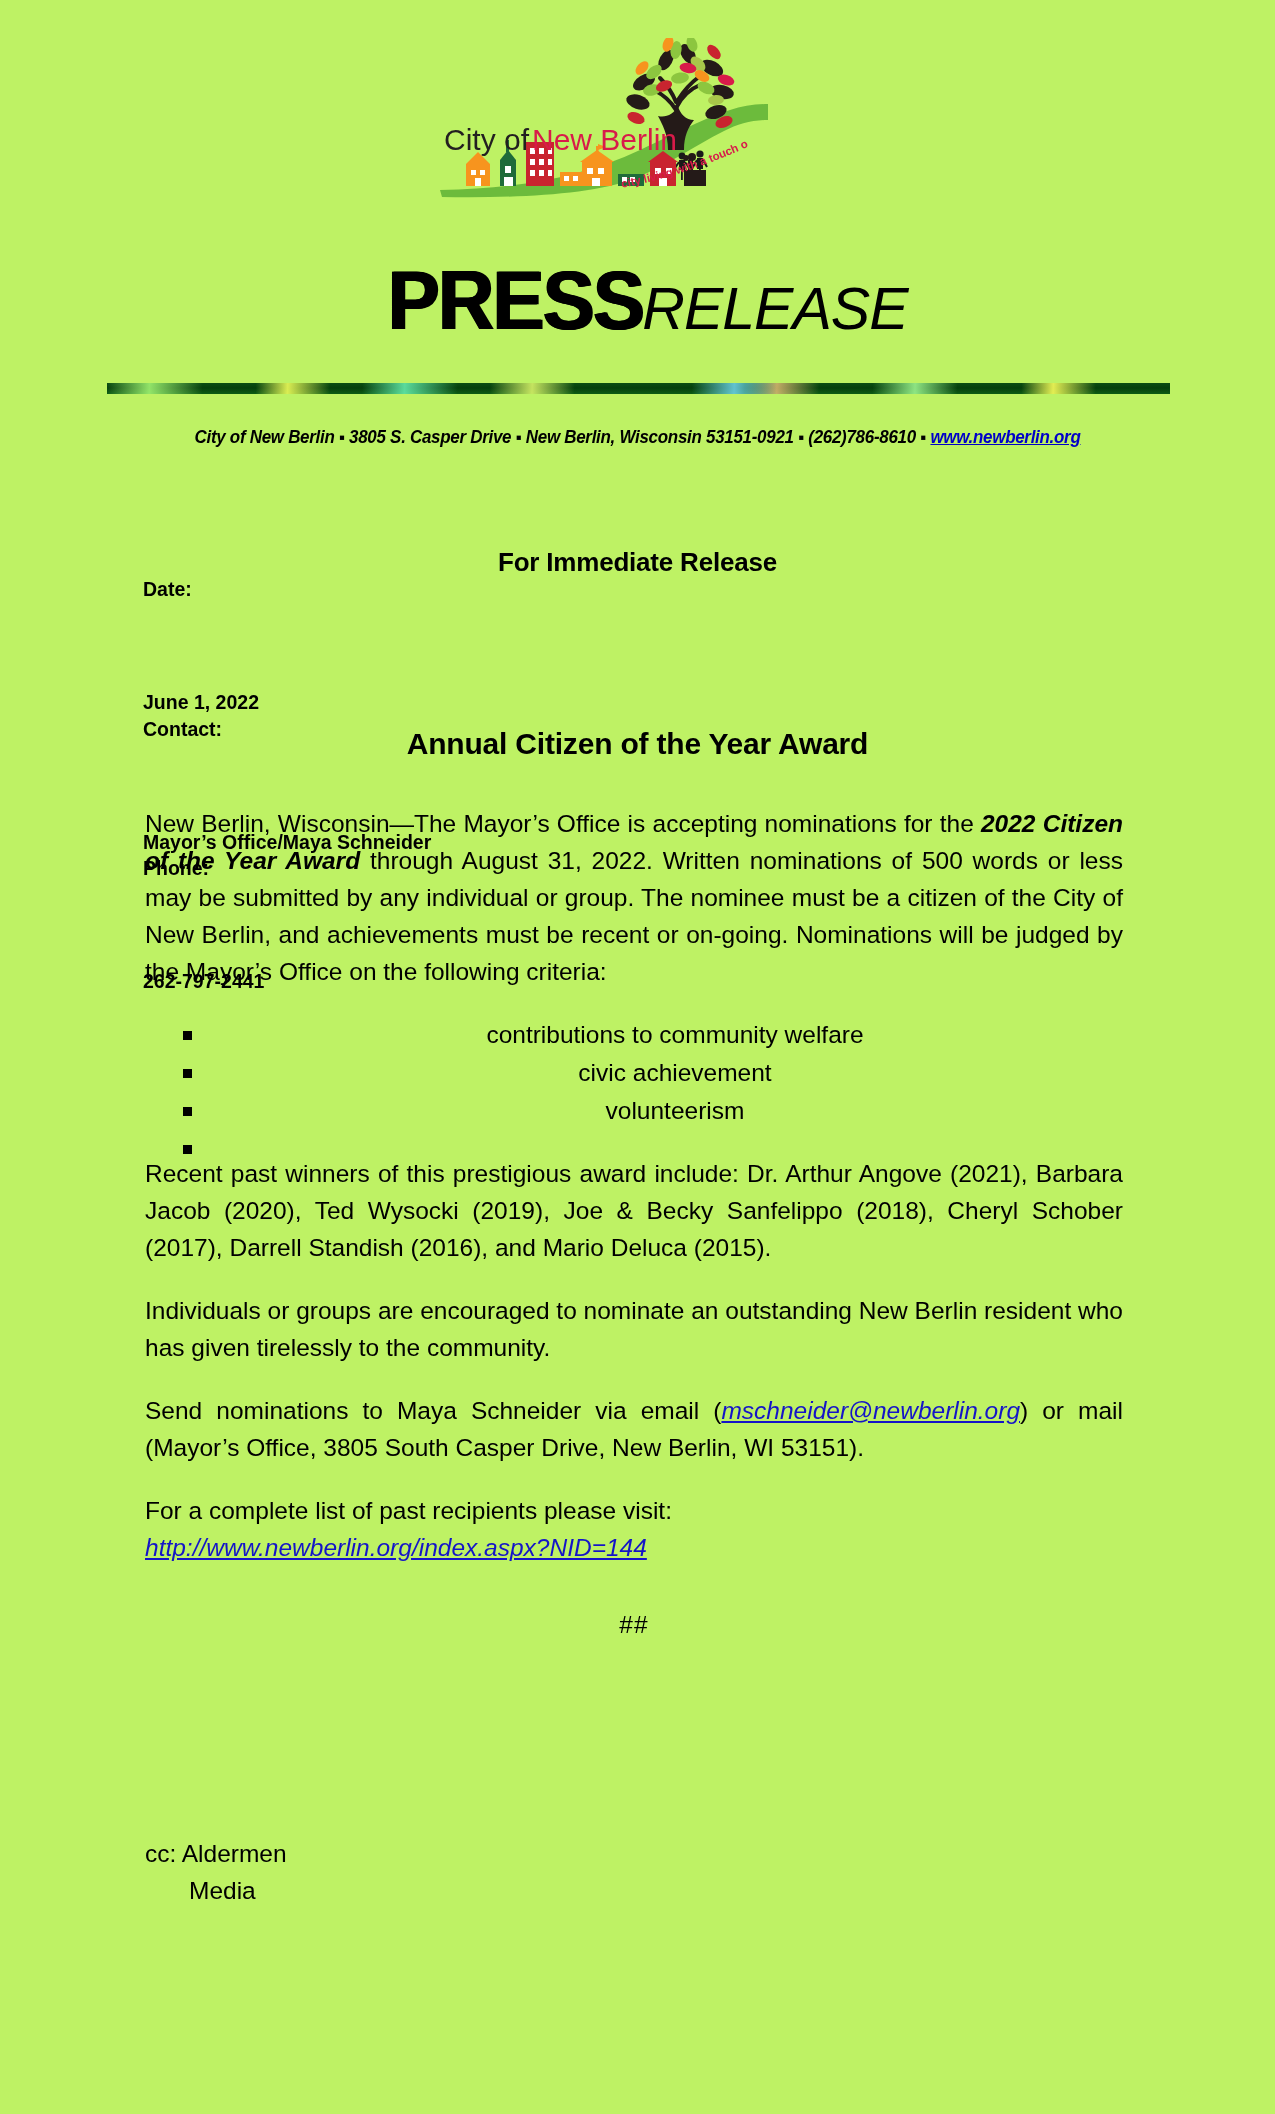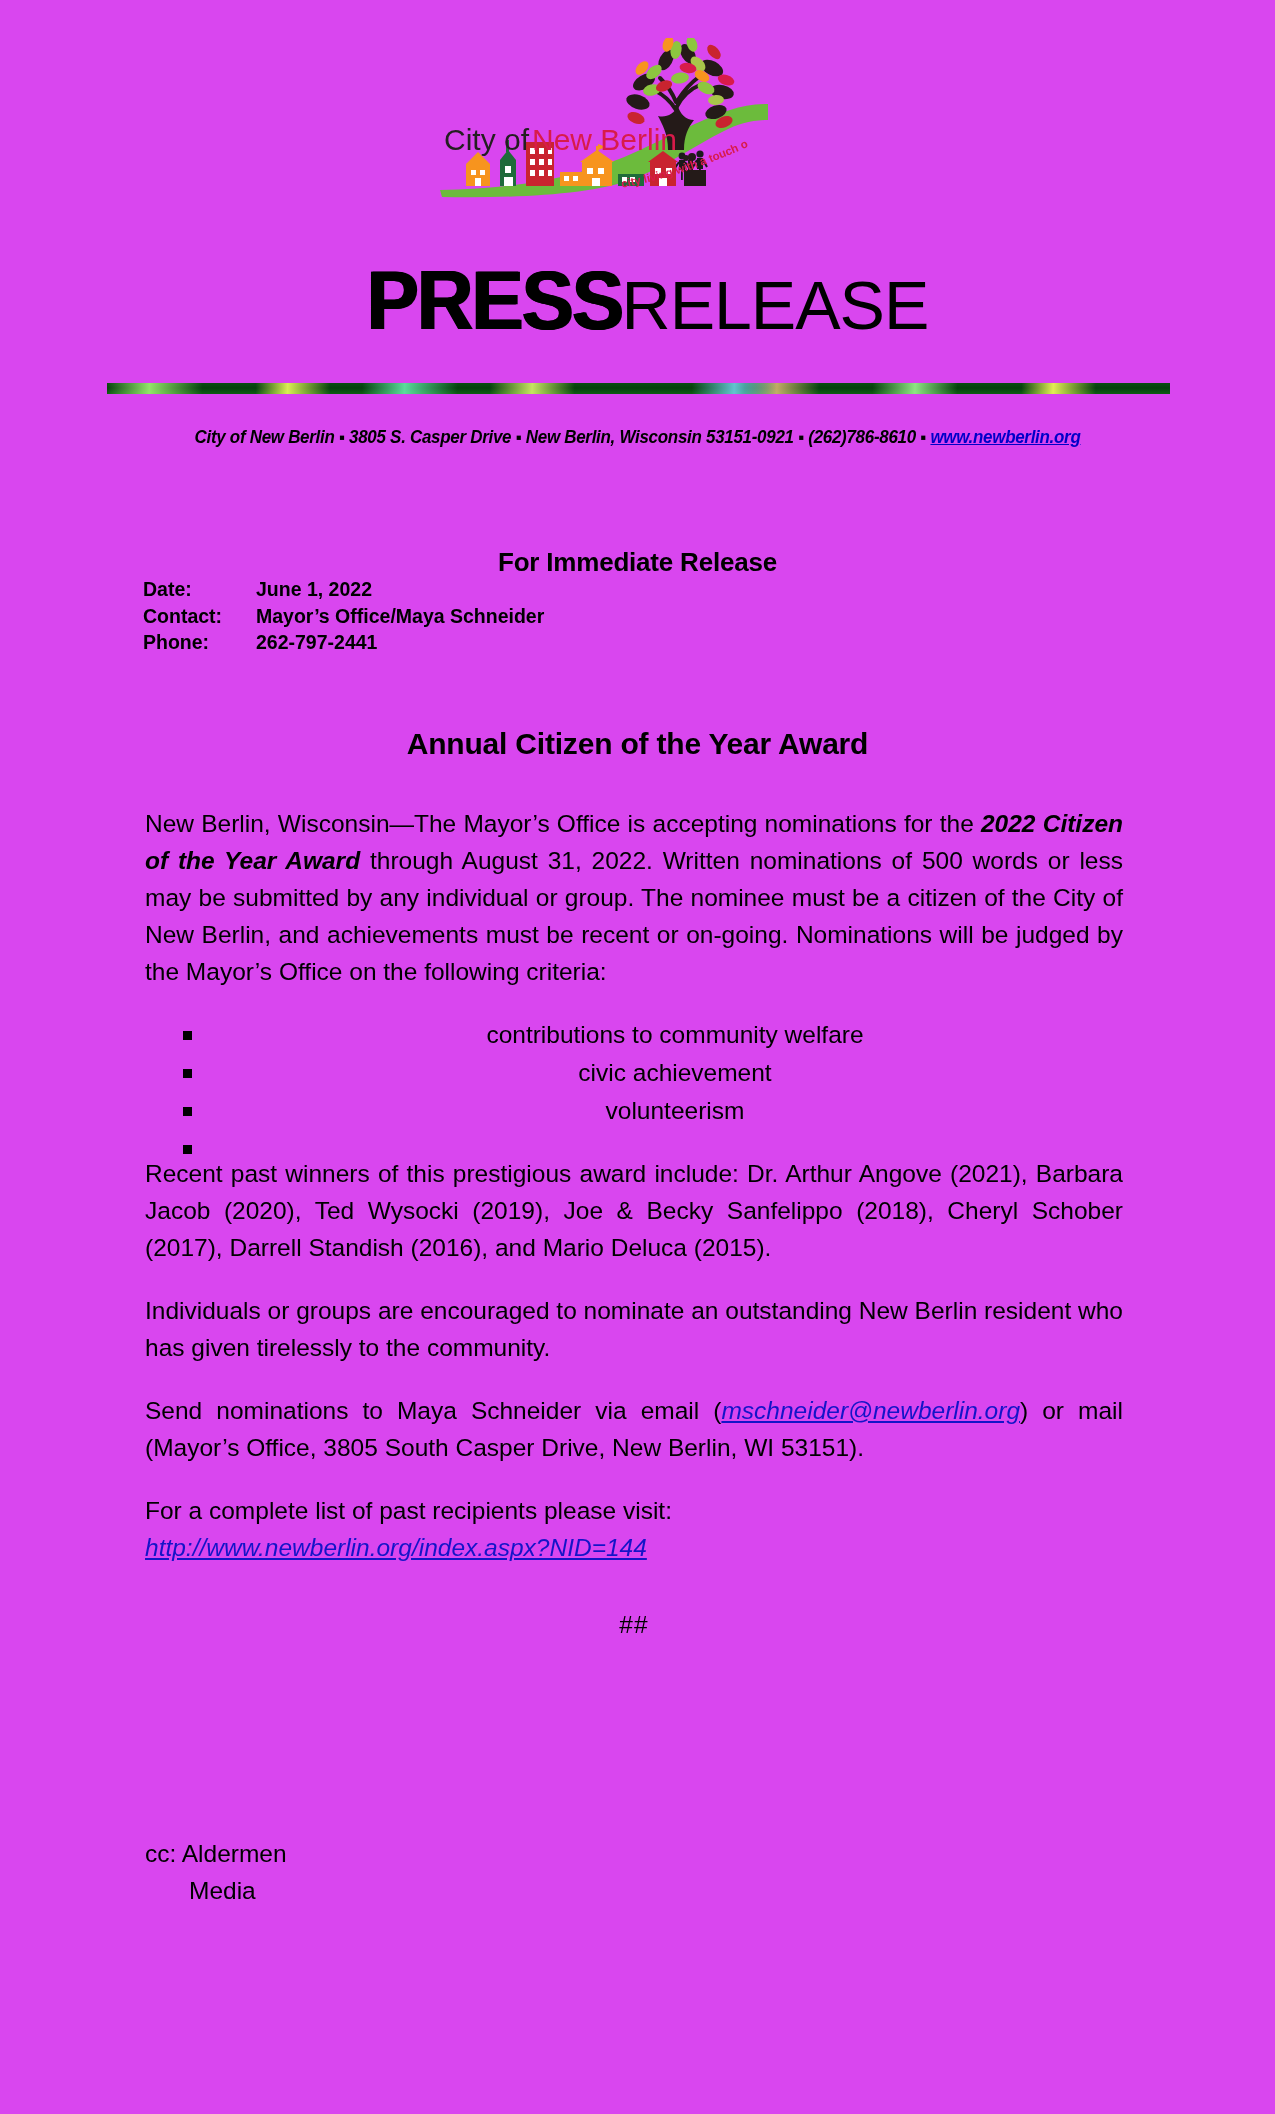--- a/index.html
+++ b/index.html
@@ -13,21 +13,21 @@
     height: 2114px;
     font-family: "Liberation Sans", sans-serif;
     color: #000000;
     position: relative;
     overflow: hidden;
   }
   .page {
     width: 1275px;
     height: 2114px;
     position: relative;
-    background: #d946ef;
+    background: #bef264;
     box-sizing: border-box;
   }
 
   
   .logo-wrap {
     position: absolute;
     left: 0; right: 0;
     top: 38px;
     height: 160px;
   }
@@ -56,25 +56,26 @@
     line-height: 1;
     color: #000;
     transform: scaleX(0.93);
     transform-origin: right center;
     display: inline-block;
     text-shadow: 1.6px 0 0 #000, -0.6px 0 0 #000;
   }
   .title-release {
     font-family: "Liberation Sans", sans-serif;
     font-weight: 400;
-    font-size: 68px;
+    font-size: 59px;
     letter-spacing: -1px;
     line-height: 1;
     color: #000;
     display: inline-block;
+    font-style: italic;
   }
 
   
   .divider {
     position: absolute;
     top: 383px;
     left: 107px;
     width: 1063px;
     height: 11px;
     background:
@@ -125,21 +126,21 @@
   
   .contact-block {
     position: absolute;
     top: 576px;
     left: 143px;
     font-size: 19.5px;
     font-weight: 700;
     line-height: 26.5px;
     color: #000;
   }
-  .contact-row { display: flex; }
+  .contact-row { display: flex; flex-direction: column; }
   .contact-label { width: 113px; flex: 0 0 113px; }
   .contact-value { }
 
   
   .award-title {
     position: absolute;
     top: 727px;
     left: 0; right: 0;
     text-align: center;
     font-size: 30px;

